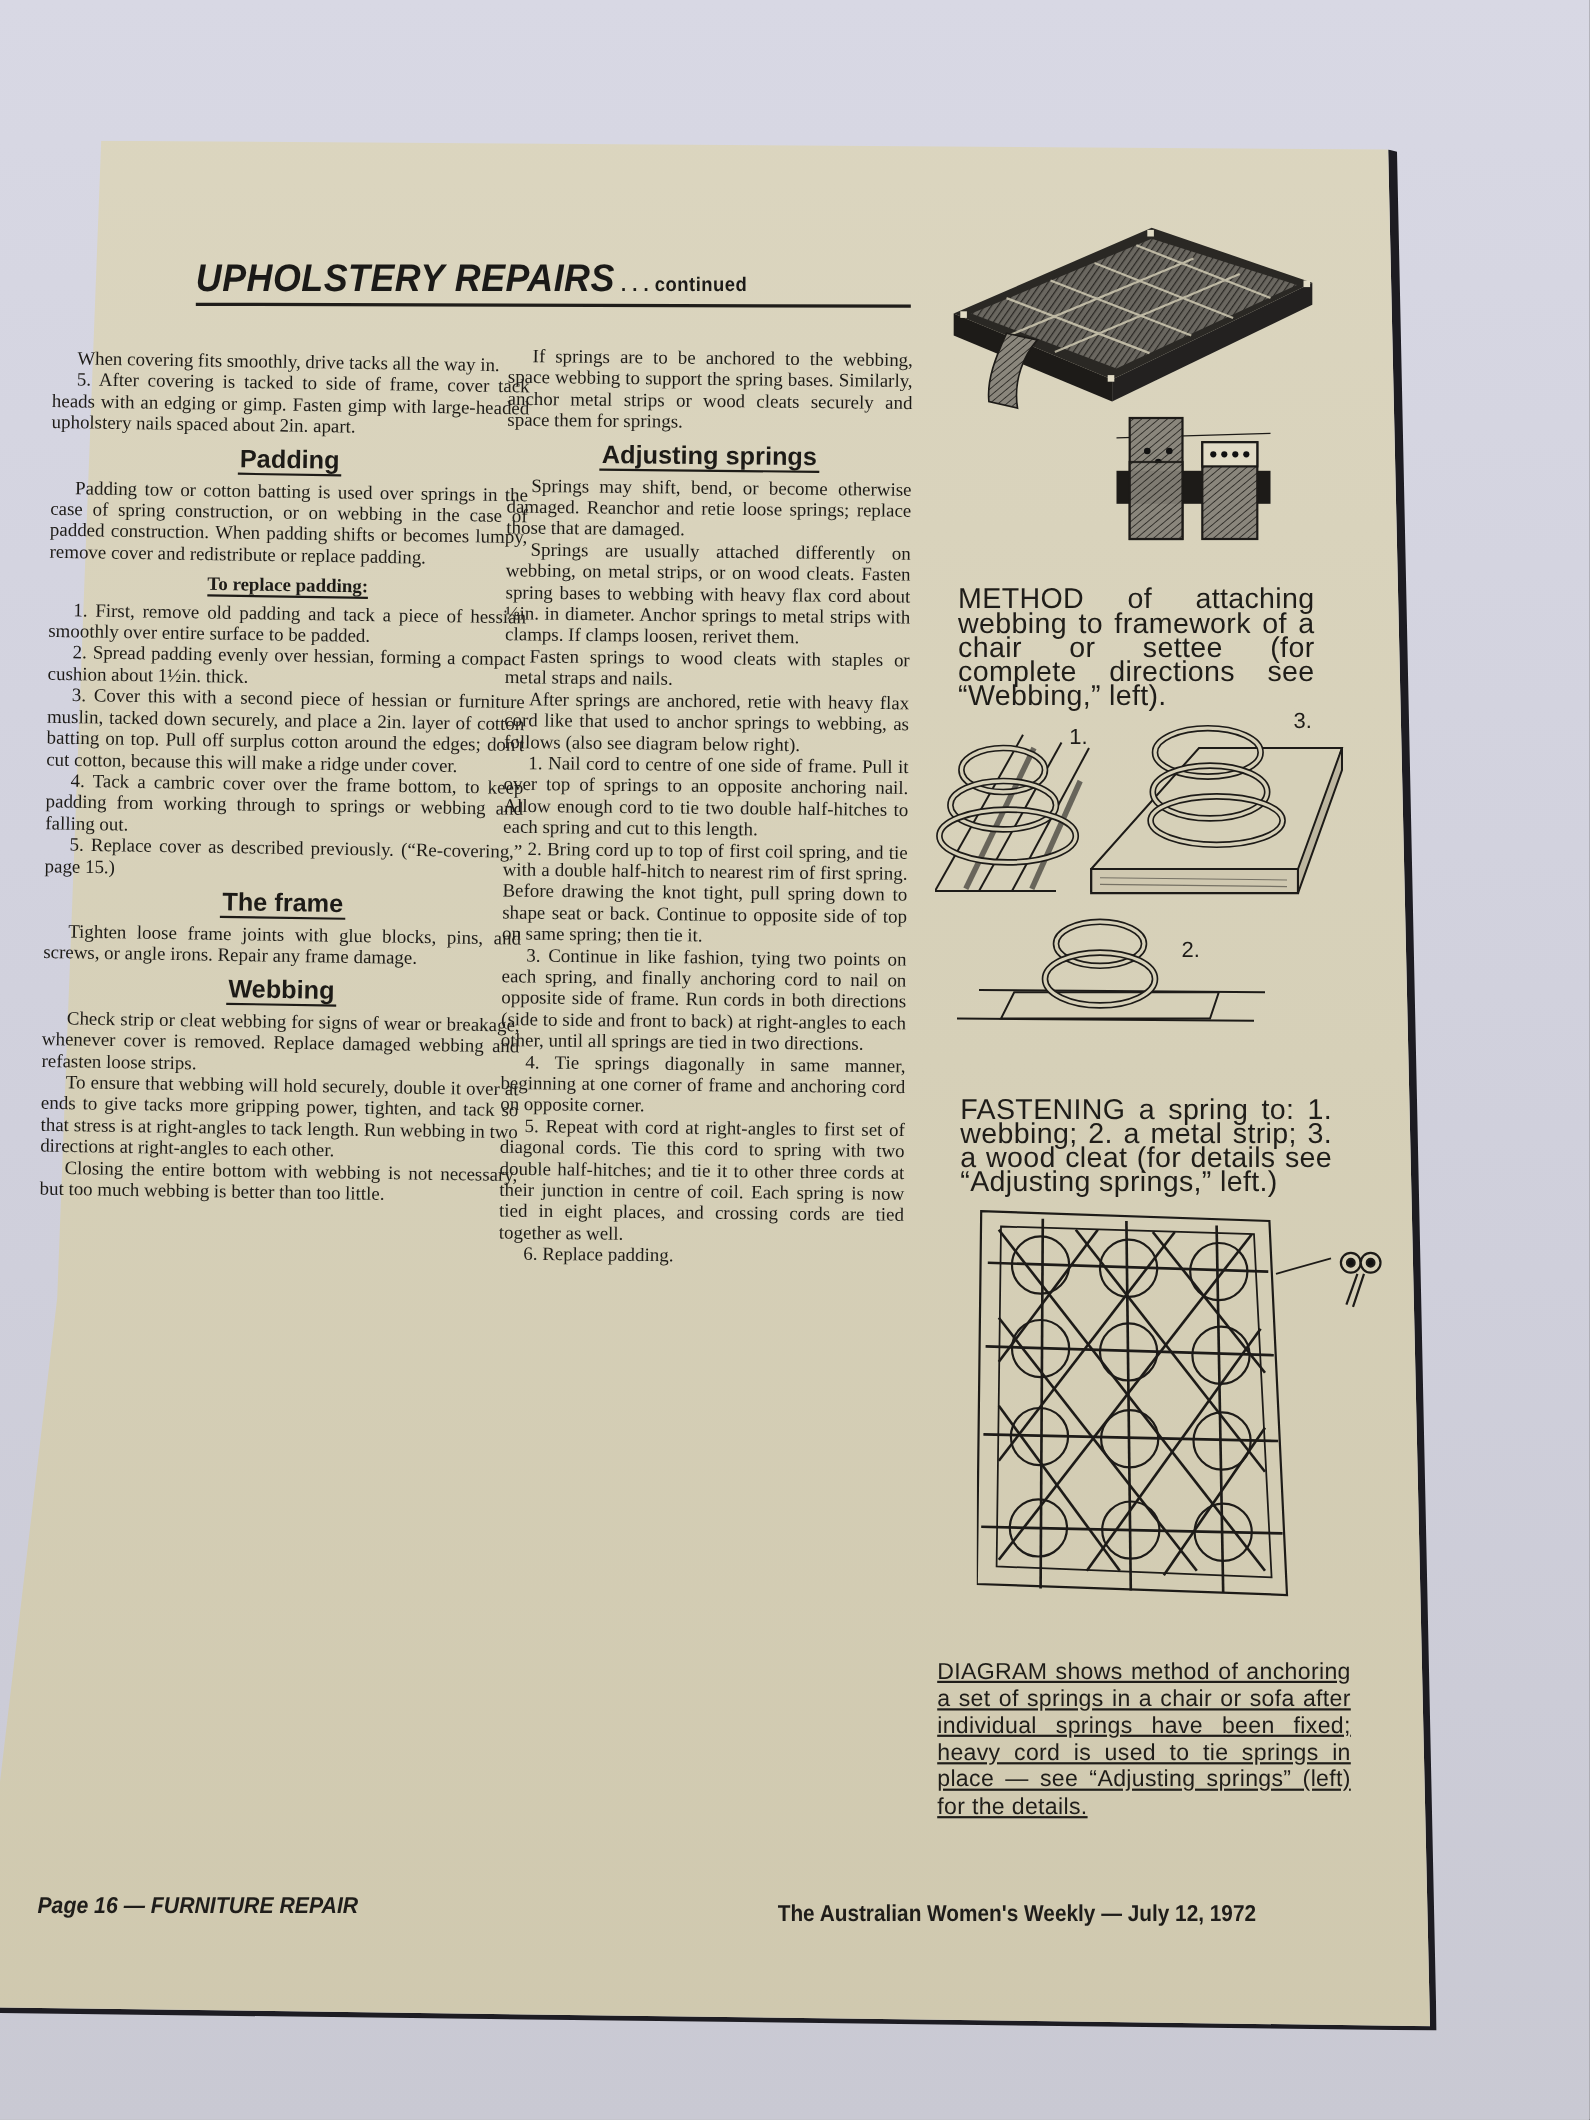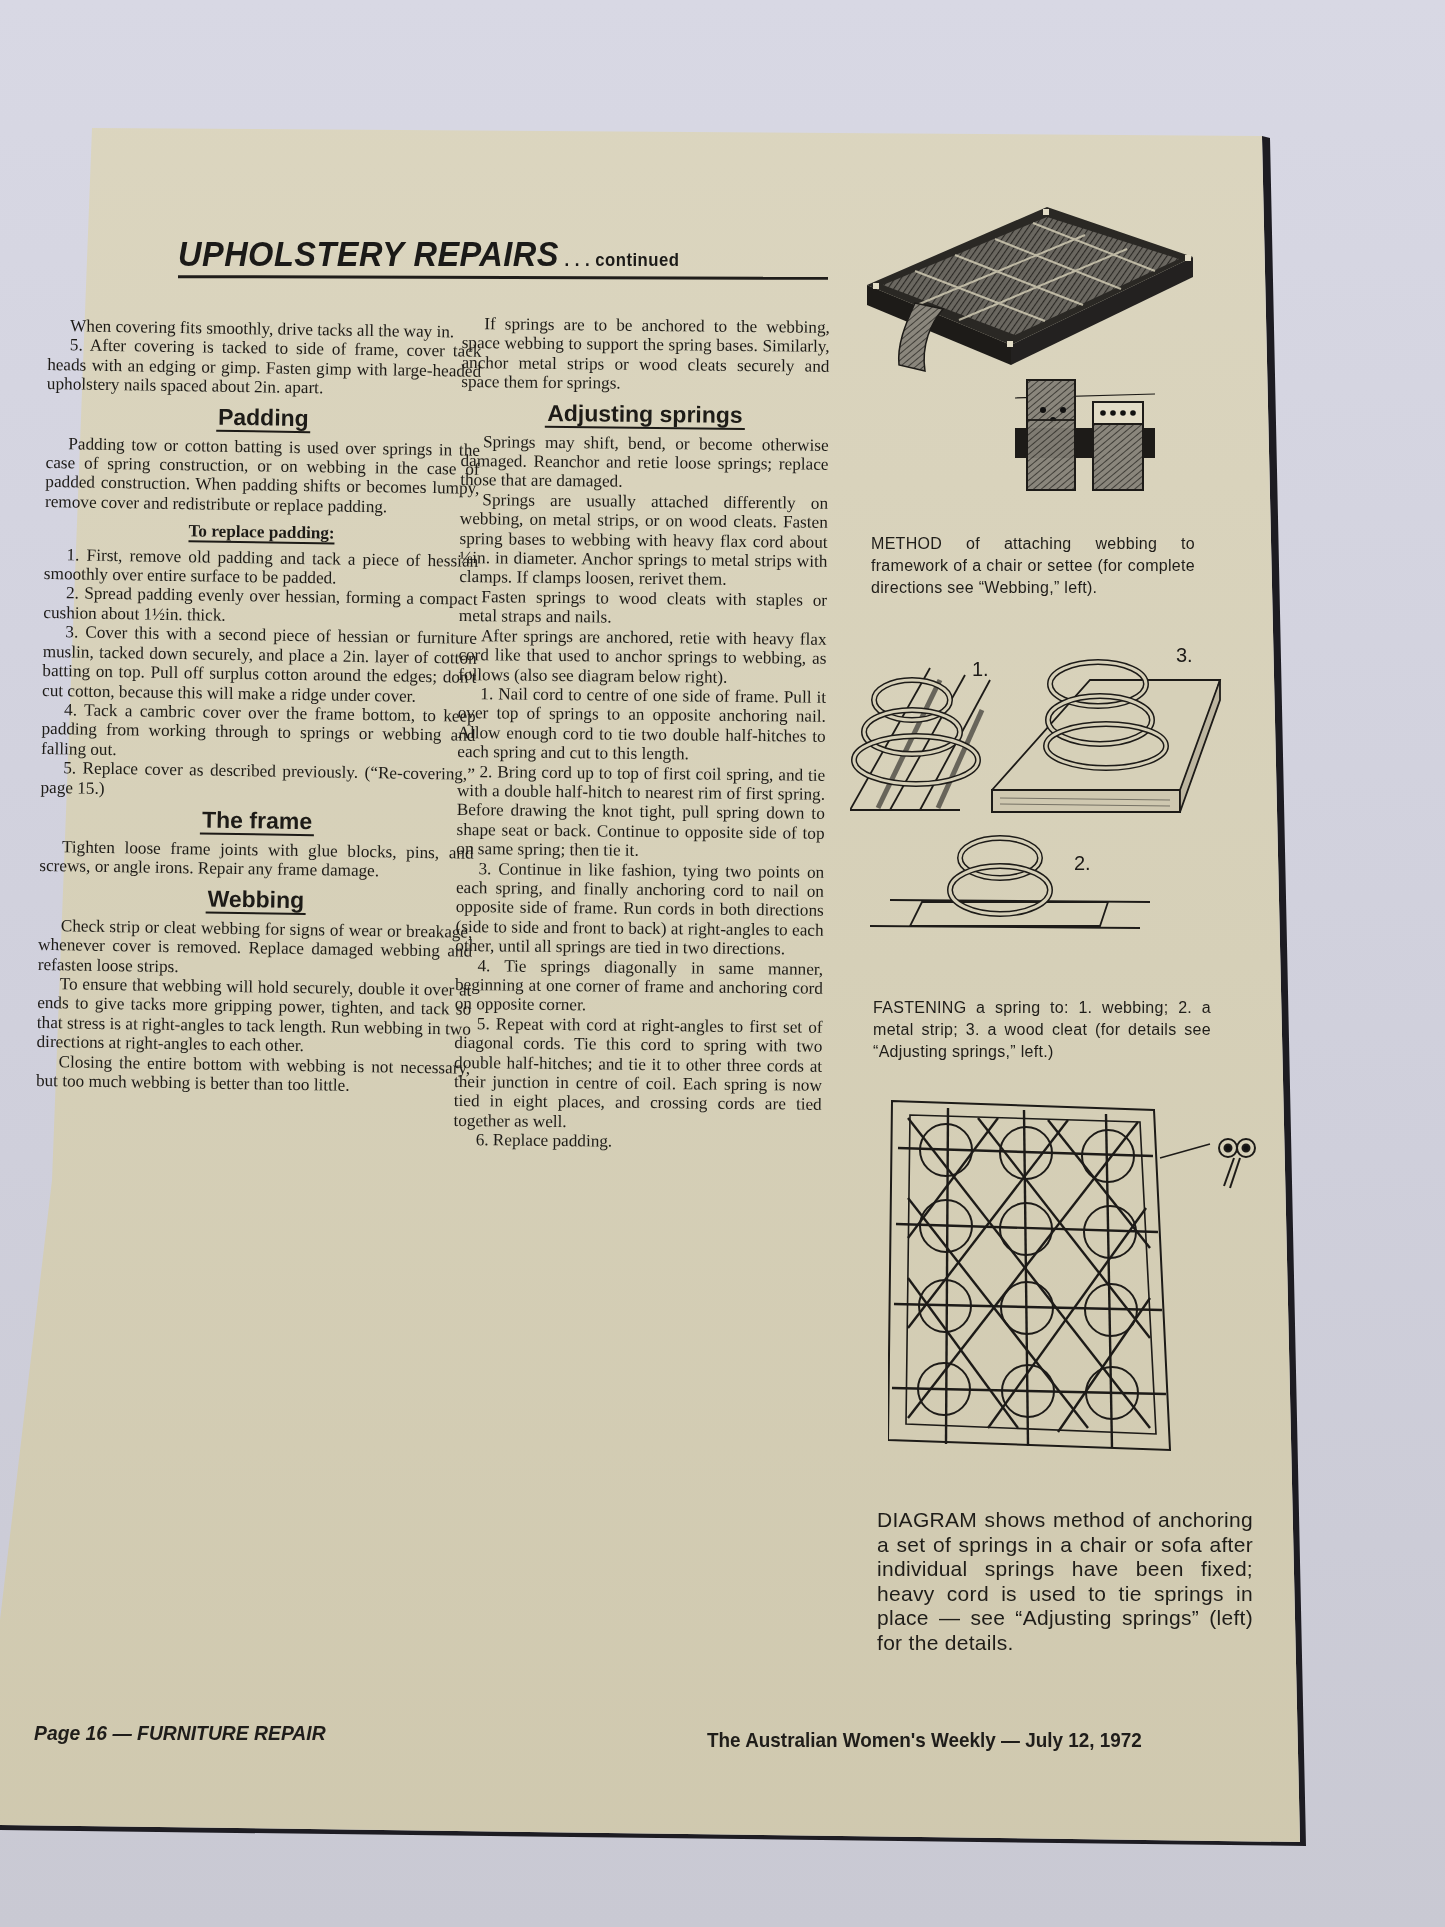--- a/index.html
+++ b/index.html
@@ -39,26 +39,26 @@
 
     .sec-head {
       font-family: "Liberation Sans", sans-serif; font-weight: bold; font-size: 23px;
       text-align: center; margin: 6px 0 6px 0; line-height: 28px;
     }
     .sec-head span { border-bottom: 2.5px solid #1d1b17; padding: 0 2px; }
     .sub-head { text-align: center; font-weight: bold; margin: 8px 0 6px; }
     .sub-head span { border-bottom: 2px solid #1d1b17; }
 
     .caption {
-      position: absolute; font-family: "Liberation Sans", sans-serif; font-size: 16px; line-height: 22px;
+      position: absolute; font-family: "Liberation Sans", sans-serif; font-size: 26px; line-height: 22px;
       color: #1f1d19; text-align: justify; letter-spacing: 0.3px;
     }
     .cap1 { left: 871px; top: 533px; width: 324px; }
     .cap2 { left: 873px; top: 957px; width: 338px; margin-top: 40px; }
-    .cap3 { left: 877px; top: 1508px; width: 376px; font-size: 21px; line-height: 24.5px; }
+    .cap3 { left: 852px; top: 1508px; width: 376px; font-size: 21px; line-height: 24.5px; text-decoration: underline; }
 
     .footer-left {
       position: absolute; left: 34px; top: 1721px; font-family: "Liberation Sans", sans-serif;
       font-weight: bold; font-style: italic; font-size: 21px; color: #1f1d1a; transform: scaleX(0.92); transform-origin: left;
       white-space: nowrap;
     }
     .footer-right {
       position: absolute; left: 707px; top: 1728px; font-family: "Liberation Sans", sans-serif;
       font-weight: bold; font-size: 21px; color: #1f1d1a; transform: scaleX(0.9); transform-origin: left;
       white-space: nowrap;

